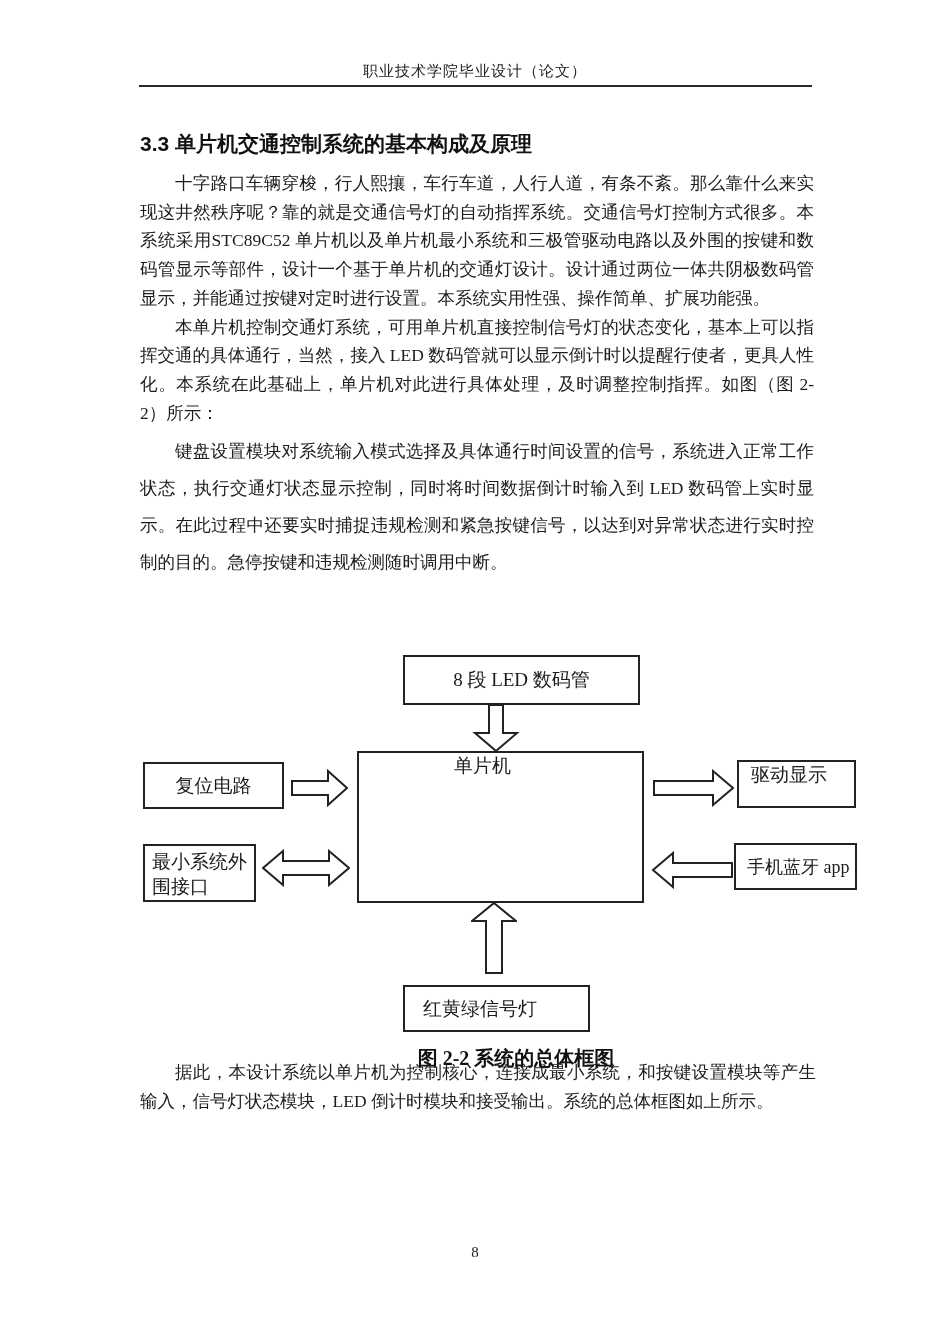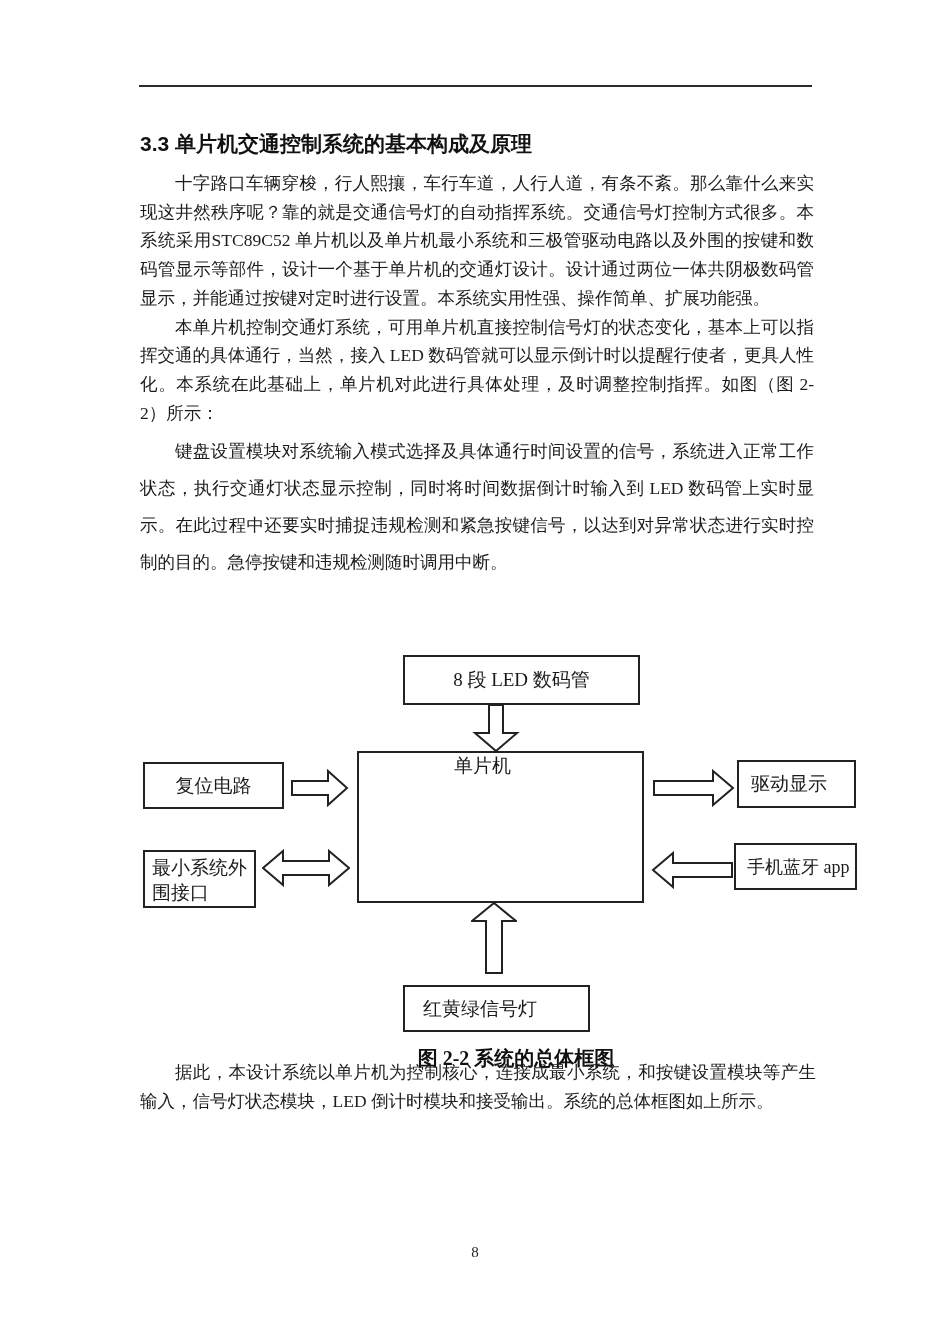--- a/index.html
+++ b/index.html
@@ -53,40 +53,41 @@
     box-sizing:border-box;
     border:2px solid #222;
     background:#fff;
     font-size:19px;color:#1b1b1b;
   }
   .dbox.center-label{display:flex;align-items:center;justify-content:center;}
   #box-top      {left:403px;top:655px;width:237px;height:50px;}
   #box-center   {left:357px;top:751px;width:287px;height:152px;align-items:flex-start;}
   #box-center span{transform:translateX(-18px);}
   #box-left-top {left:143px;top:762px;width:141px;height:47px;}
-  #box-left-bot {left:143px;top:844px;width:113px;height:58px;padding:3px 7px;line-height:25px;margin-top:6px;}
-  #box-right-top{left:737px;top:760px;width:119px;height:48px;padding-left:12px;display:flex;align-items:center;}
+  #box-left-bot {left:143px;top:844px;width:113px;height:58px;padding:3px 7px;line-height:25px;}
+  #box-right-top{left:737px;top:760px;width:119px;height:48px;padding-left:12px;display:flex;align-items:flex-start;}
   #box-right-bot{left:734px;top:843px;width:123px;height:47px;padding-left:11px;display:flex;align-items:center;font-size:18px;}
   #box-bottom   {left:403px;top:985px;width:187px;height:47px;padding-left:18px;display:flex;align-items:center;}
   .arrow{position:absolute;}
   .figure-caption{
     position:absolute;top:1029px;left:360px;width:312px;
     text-align:center;font-size:20px;font-weight:bold;color:#111;margin-top:16px;
   }
   
   .page-number{
     position:absolute;top:1244px;left:0;width:950px;
     text-align:center;font-size:15px;color:#222;
   }
 </style>
 </head>
 <body>
 
 <div class="page">
 
+  <div class="running-header">职业技术学院毕业设计（论文）</div>
   <div class="header-rule"></div>
 
   <h2 class="section-heading">3.3 单片机交通控制系统的基本构成及原理</h2>
 
   <div class="text-flow">
     <p class="body-para">十字路口车辆穿梭，行人熙攘，车行车道，人行人道，有条不紊。那么靠什么来实现这井然秩序呢？靠的就是交通信号灯的自动指挥系统。交通信号灯控制方式很多。本系统采用STC89C52 单片机以及单片机最小系统和三极管驱动电路以及外围的按键和数码管显示等部件，设计一个基于单片机的交通灯设计。设计通过两位一体共阴极数码管显示，并能通过按键对定时进行设置。本系统实用性强、操作简单、扩展功能强。</p>
     <p class="body-para">本单片机控制交通灯系统，可用单片机直接控制信号灯的状态变化，基本上可以指挥交通的具体通行，当然，接入 LED 数码管就可以显示倒计时以提醒行使者，更具人性化。本系统在此基础上，单片机对此进行具体处理，及时调整控制指挥。如图（图 2-2）所示：</p>
     <p class="body-para wide">键盘设置模块对系统输入模式选择及具体通行时间设置的信号，系统进入正常工作状态，执行交通灯状态显示控制，同时将时间数据倒计时输入到 LED 数码管上实时显示。在此过程中还要实时捕捉违规检测和紧急按键信号，以达到对异常状态进行实时控制的目的。急停按键和违规检测随时调用中断。</p>
   </div>
 

